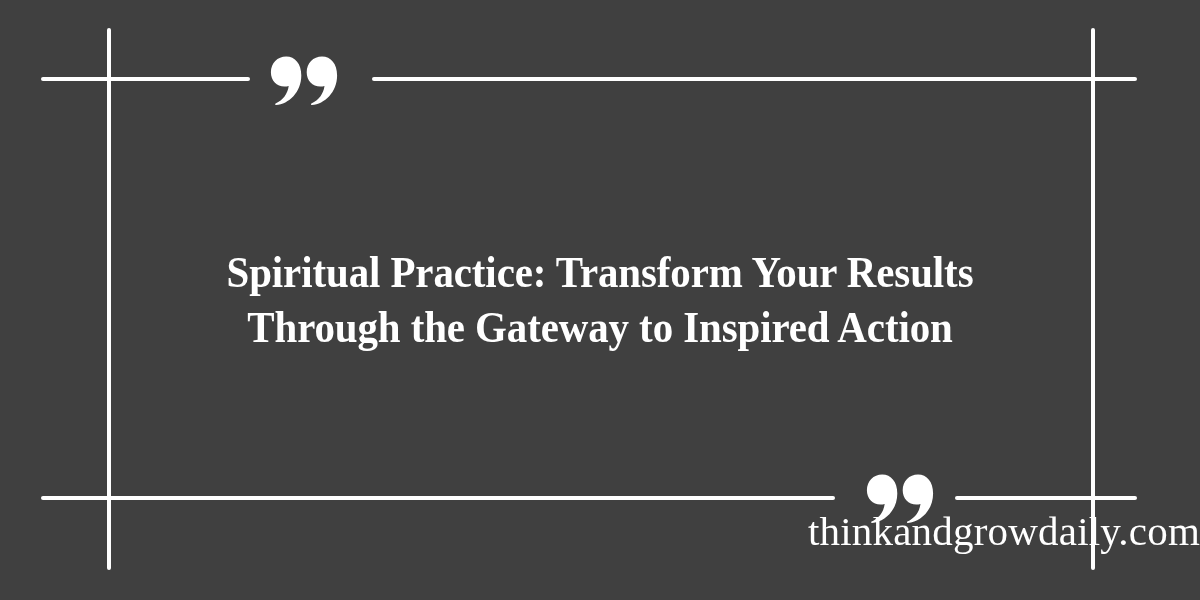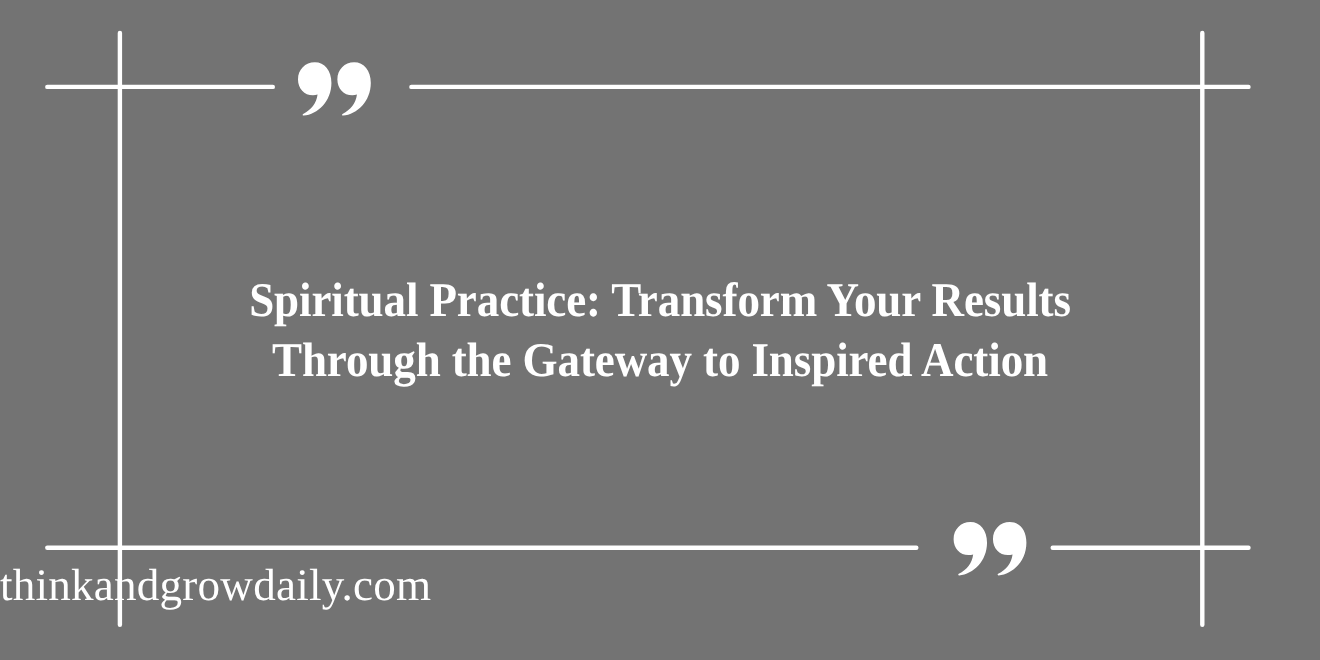--- a/index.html
+++ b/index.html
@@ -10,21 +10,21 @@
   body {
     background: #ffffff;
     font-family: "Liberation Serif", serif;
   }
 
   .card {
     position: relative;
     width: 1200px;
     height: 600px;
     overflow: hidden;
-    background: #737373;
+    background: #404040;
   }
 
   
   .rule-h {
     position: absolute;
     height: 4px;
     background: #ffffff;
     border-radius: 2px;
   }
   .rule-v {
@@ -80,21 +80,21 @@
     transform: scaleX(0.93);
     transform-origin: center center;
     white-space: pre-line;
   }
 
   .site-url {
     position: absolute;
     left: 0;
     right: 0;
     top: 505px;
-    text-align: left;
+    text-align: right;
     color: #ffffff;
     font-family: "Liberation Serif", "DejaVu Serif", serif;
     font-weight: 400;
     font-size: 41px;
     line-height: 52px;
     letter-spacing: 0.2px;
   }
 </style>
 </head>
 <body>

